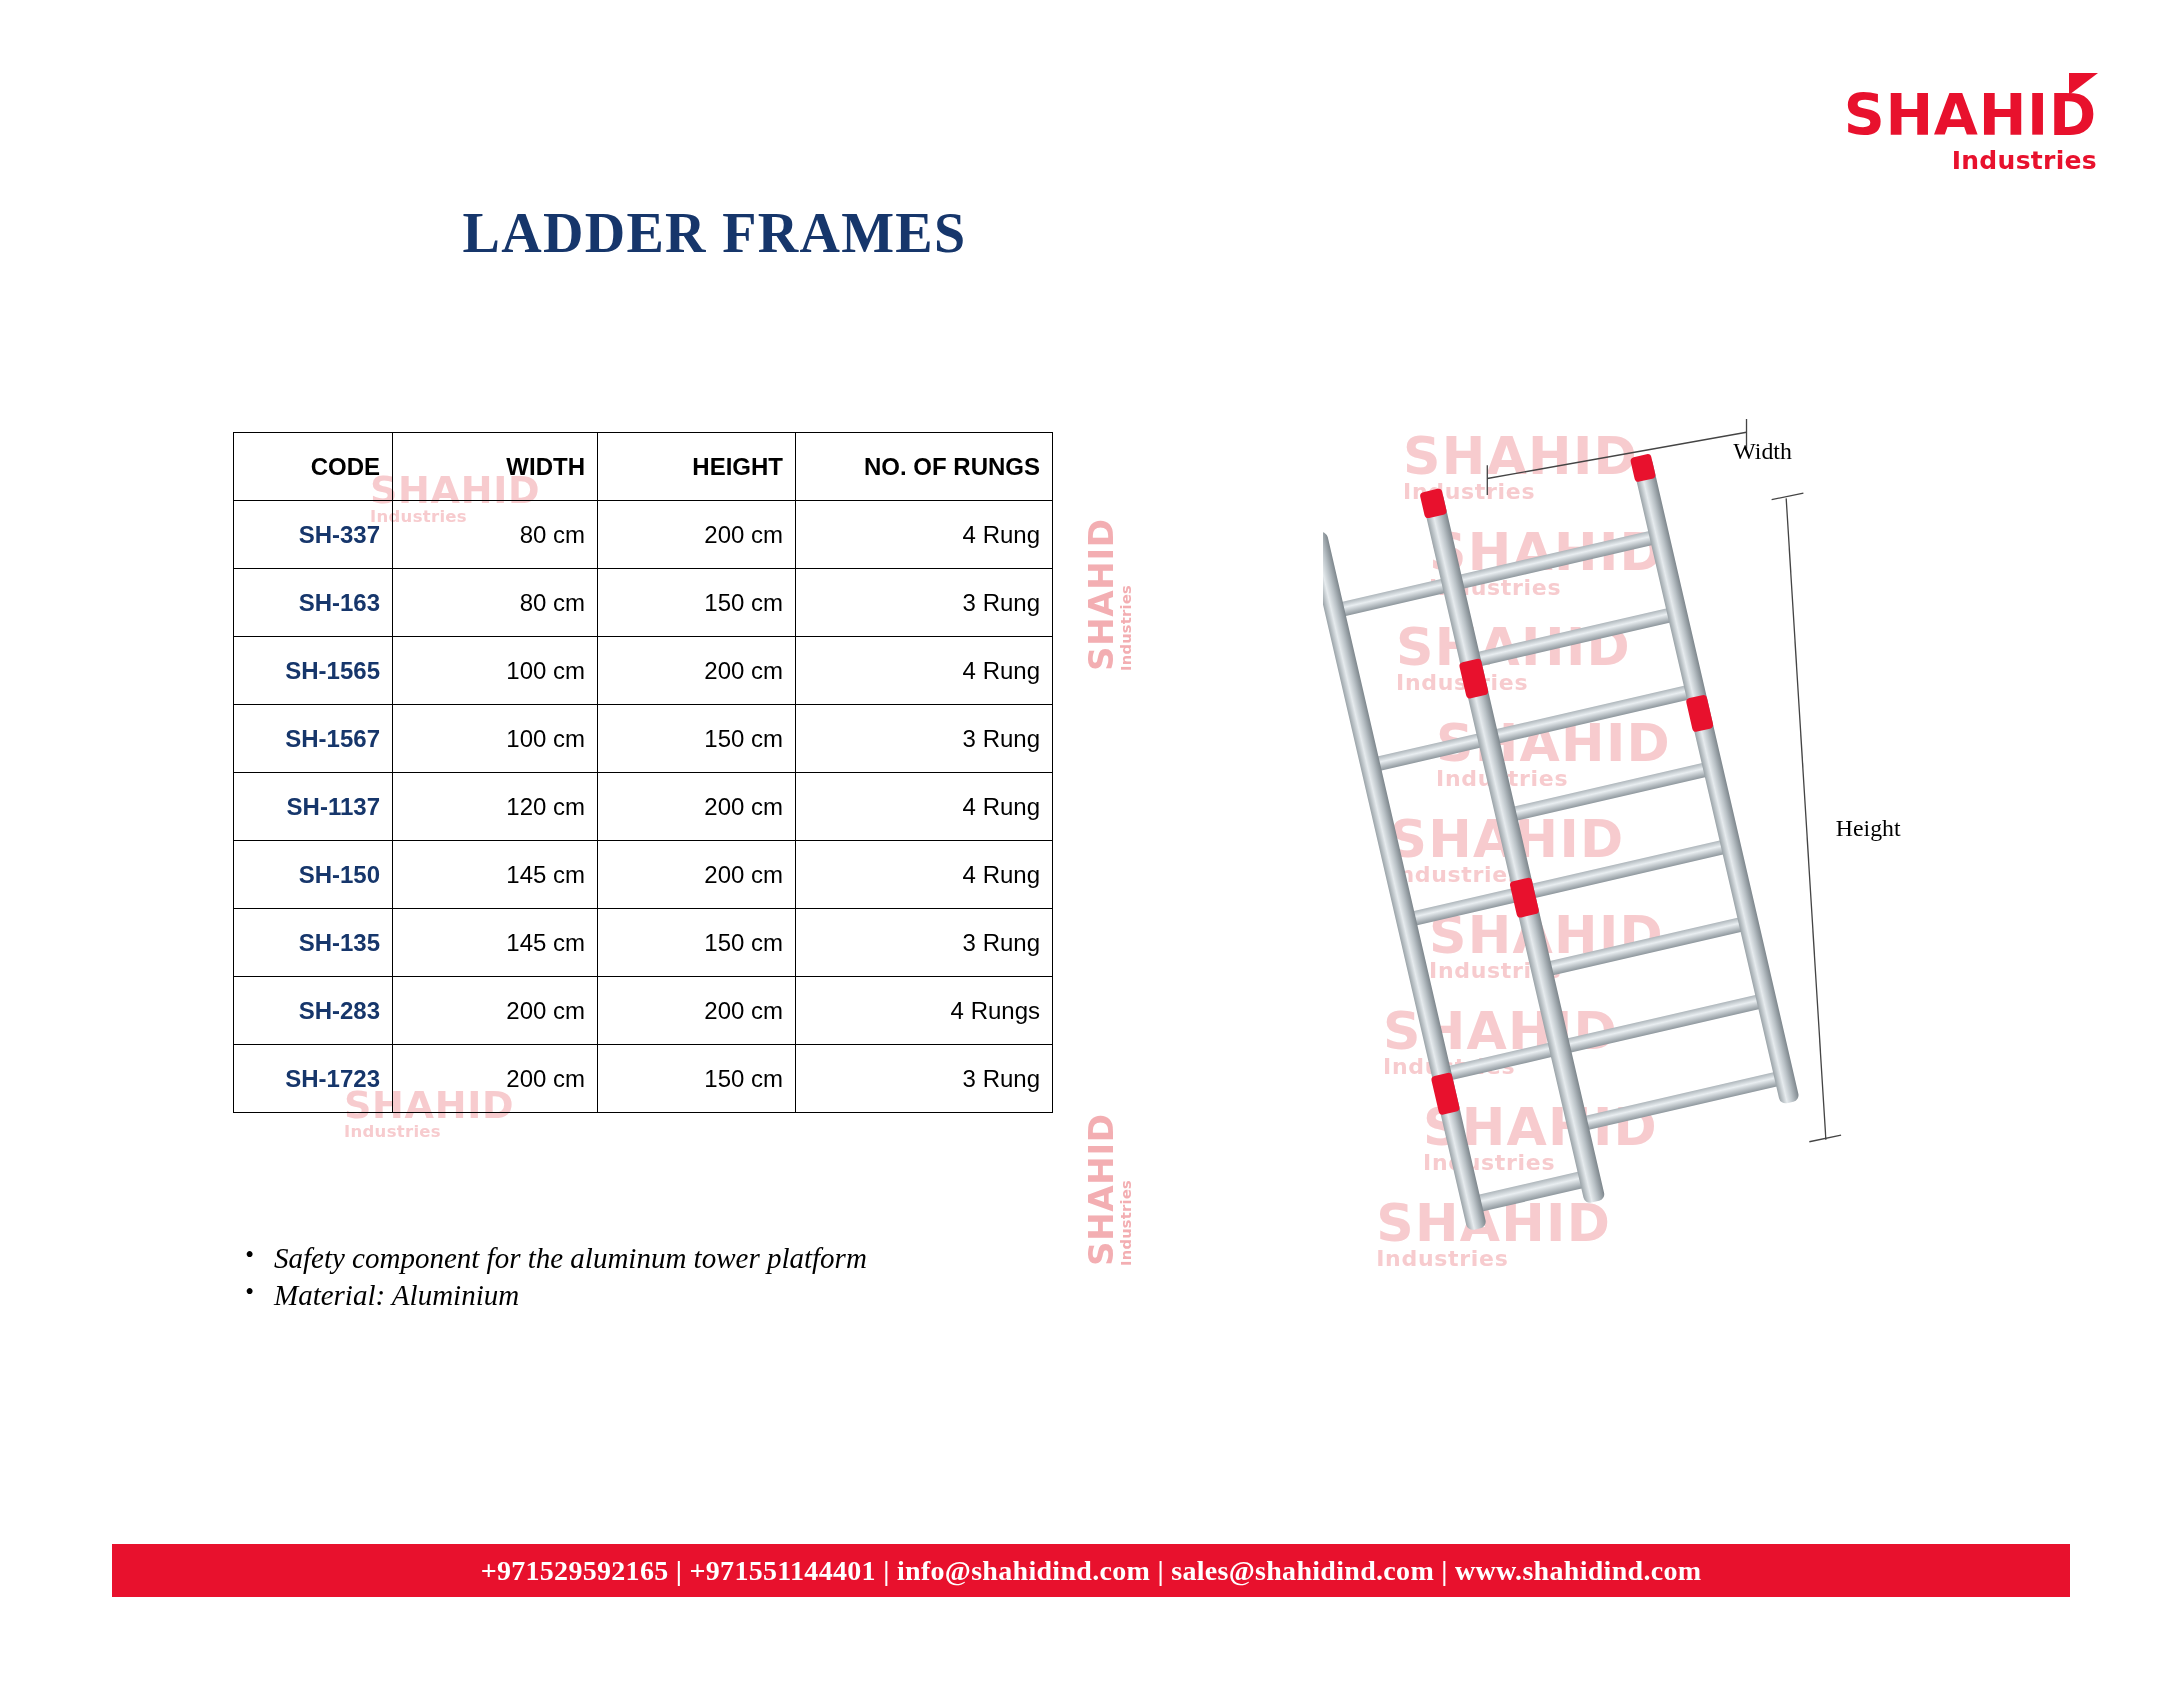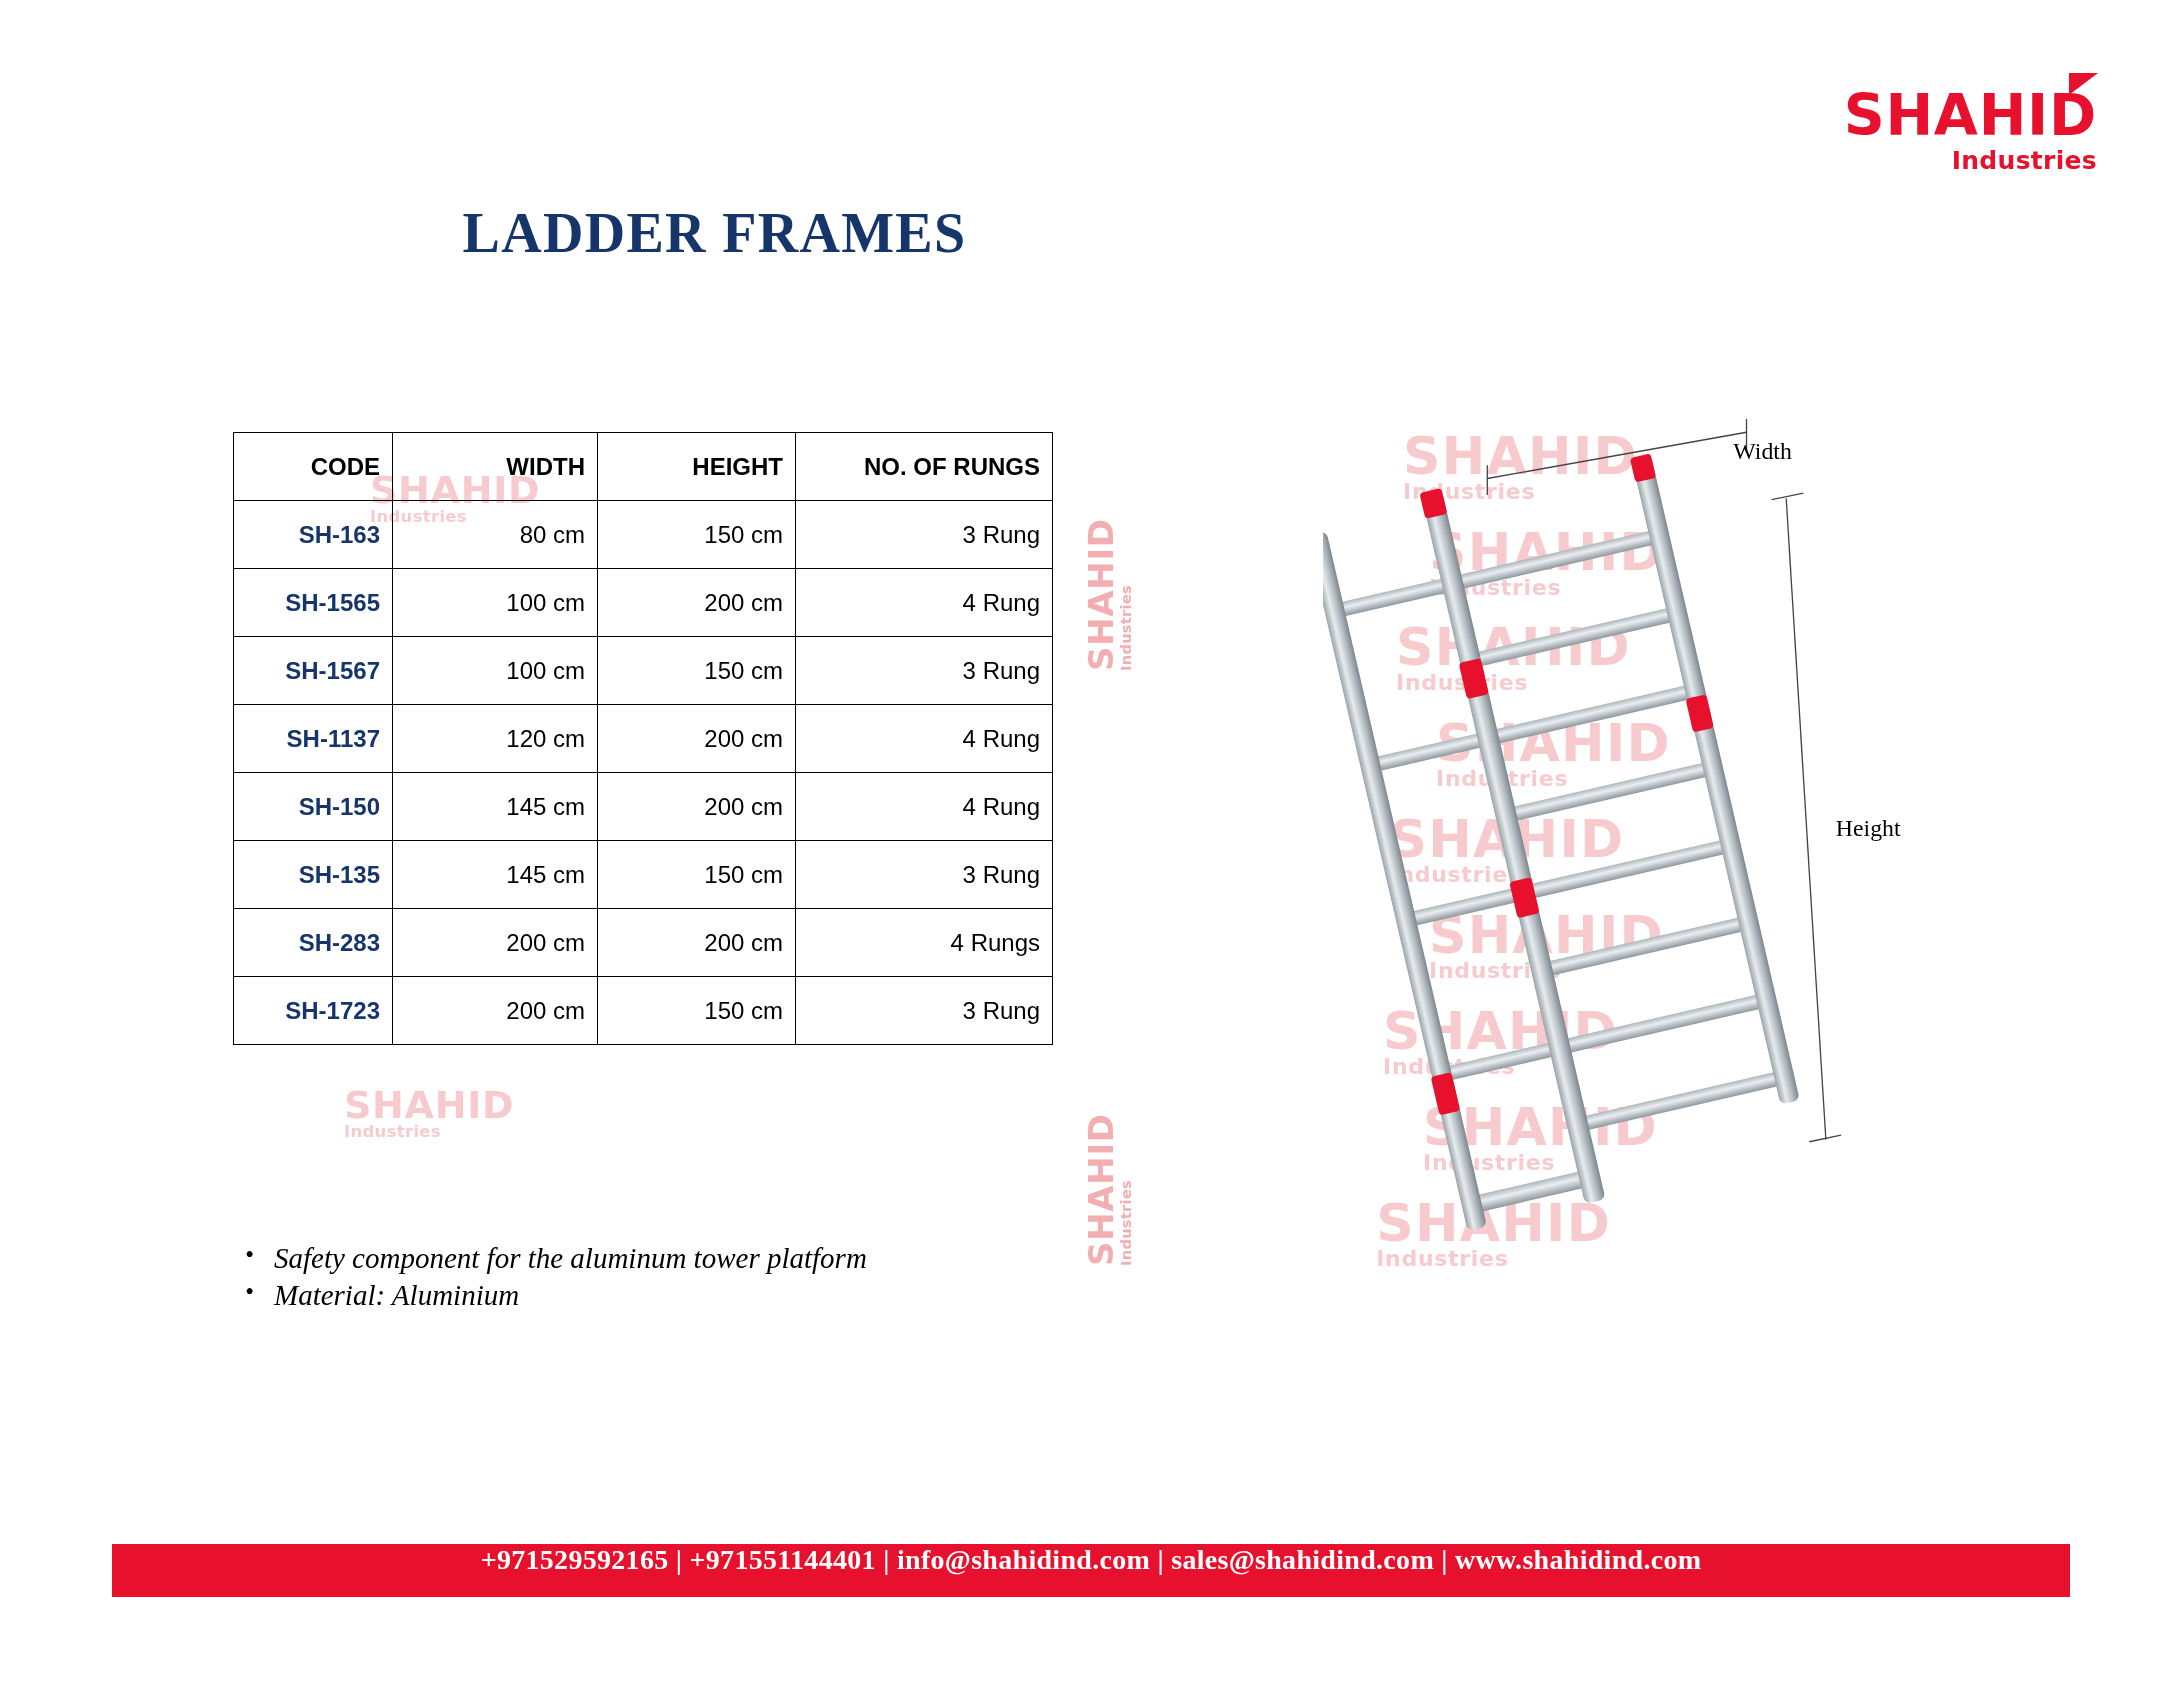--- a/index.html
+++ b/index.html
@@ -185,21 +185,21 @@
 
   
   .footer {
     position: absolute;
     left: 112px;
     bottom: 99px;
     width: 1958px;
     height: 53px;
     background: #e8112d;
     display: flex;
-    align-items: flex-start;
+    align-items: center;
     justify-content: center;
   }
   .footer-text {
     font-family: "Liberation Serif", serif;
     font-weight: bold;
     font-size: 28px;
     color: #ffffff;
     letter-spacing: 0.3px;
     white-space: nowrap;
   }
@@ -255,20 +255,26 @@
     </colgroup>
     <thead>
       <tr>
         <th>CODE</th>
         <th>WIDTH</th>
         <th>HEIGHT</th>
         <th>NO. OF RUNGS</th>
       </tr>
     </thead>
     <tbody>
+      <tr>
+        <td class="code-cell">SH-337</td>
+        <td>80 cm</td>
+        <td>200 cm</td>
+        <td>4 Rung</td>
+      </tr>
       <tr>
         <td class="code-cell">SH-163</td>
         <td>80 cm</td>
         <td>150 cm</td>
         <td>3 Rung</td>
       </tr>
       <tr>
         <td class="code-cell">SH-1565</td>
         <td>100 cm</td>
         <td>200 cm</td>

